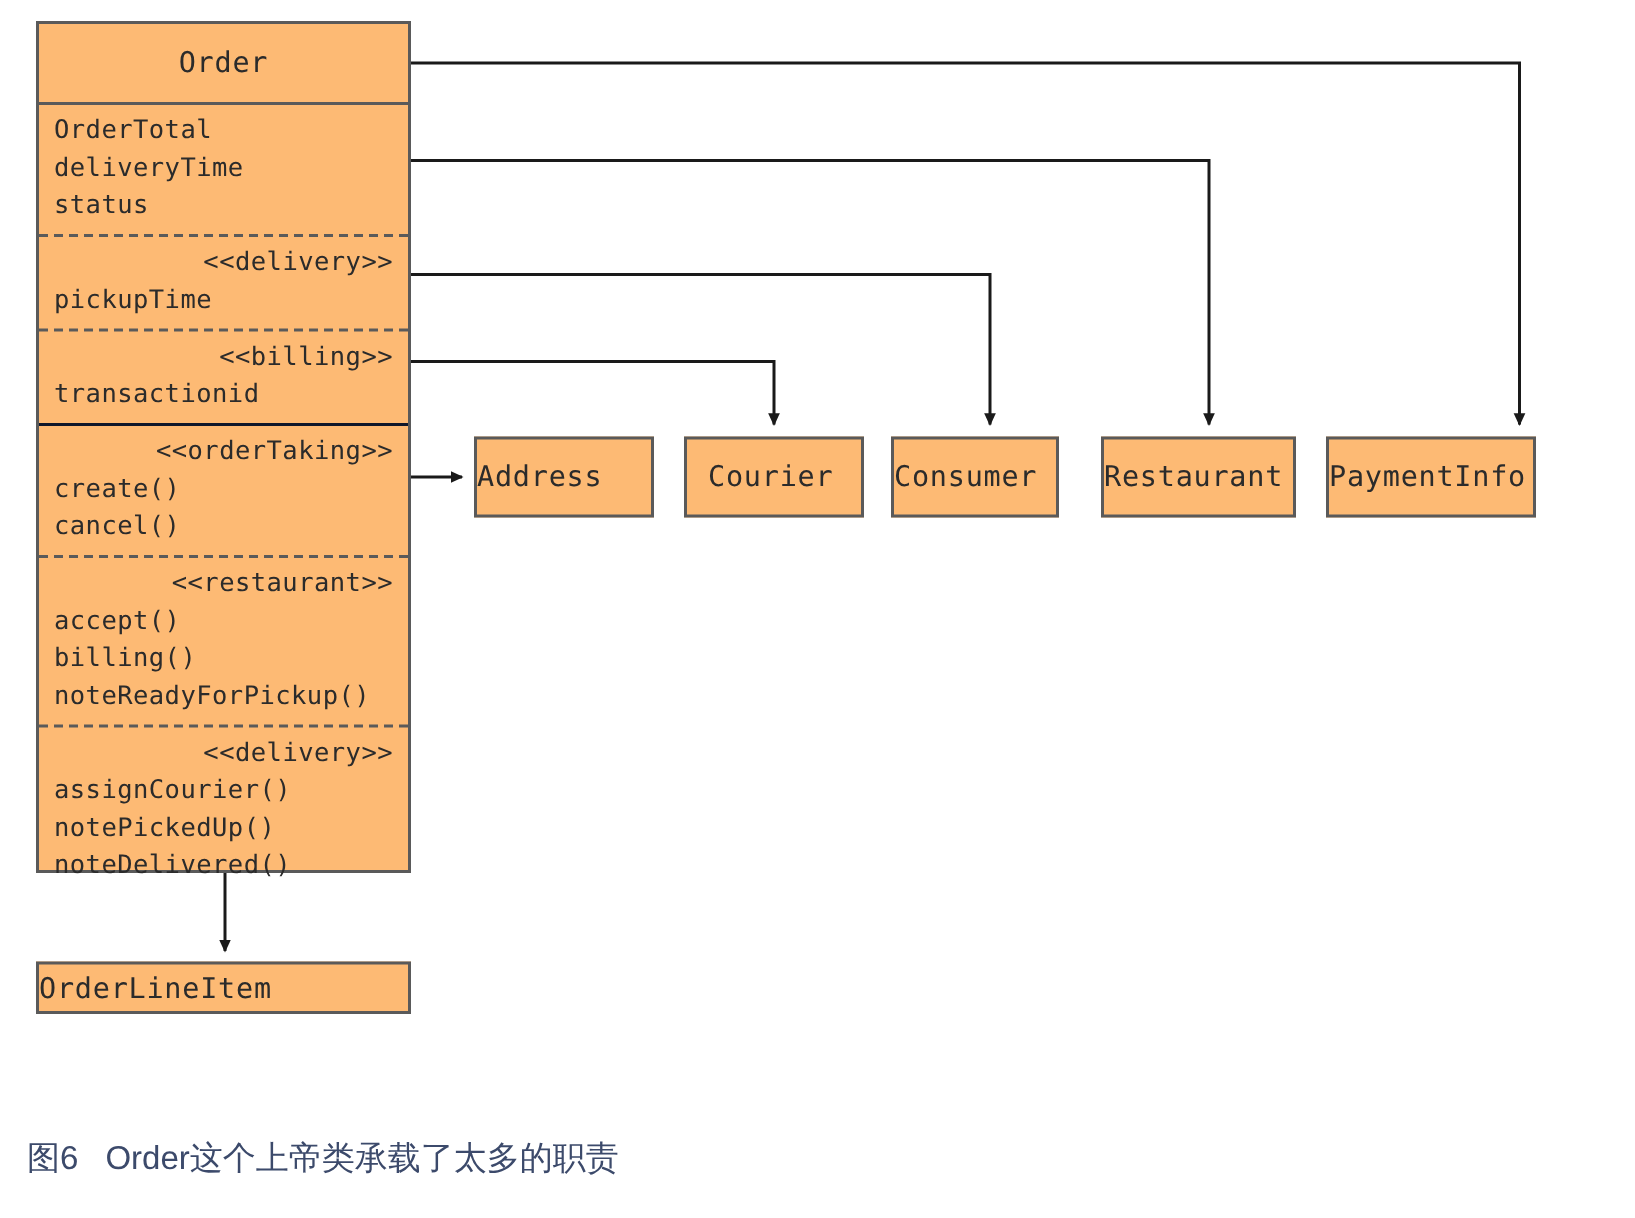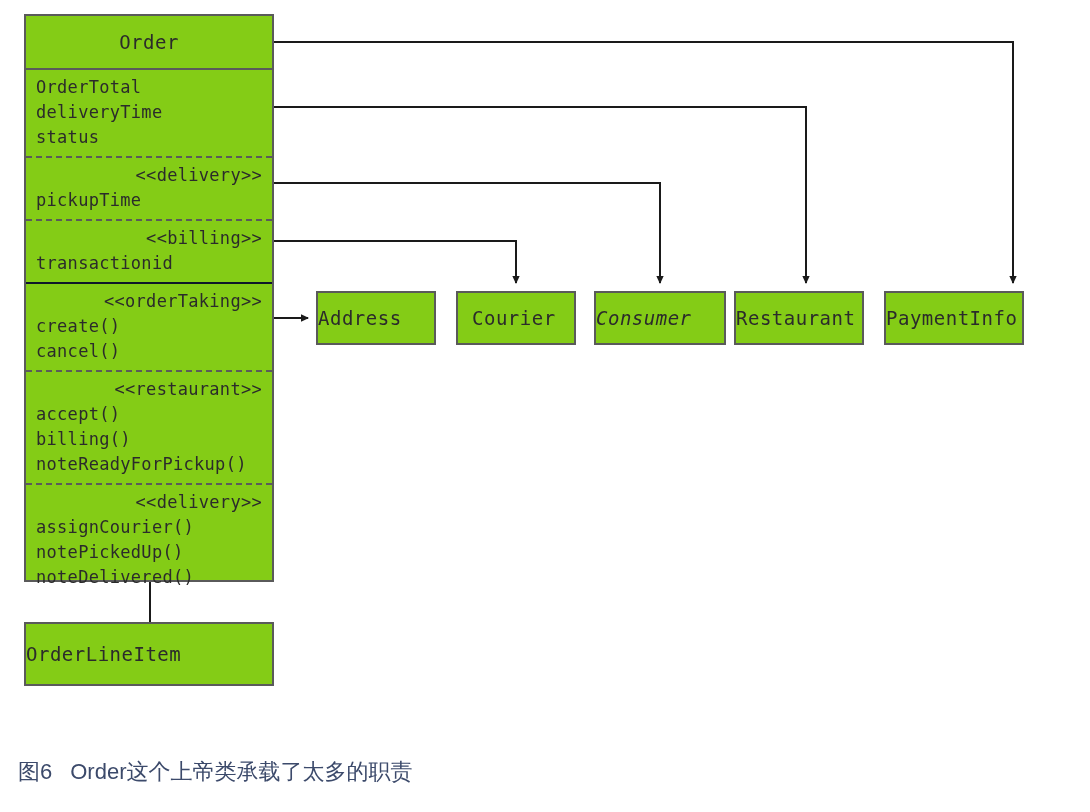--- a/index.html
+++ b/index.html
@@ -28,21 +28,21 @@
     left: 0; top: 0;
     width: 1090px;
     height: 812px;
     z-index: 1;
   }
 
   
   .uml-box {
     position: absolute;
     box-sizing: border-box;
-    background: #84cc16;
+    background: #fdba74;
     border: 2px solid #5a5a5a;
     z-index: 2;
   }
 
   .simple-box {
     display: flex;
     align-items: center;
     justify-content: flex-start;
   }
   .simple-box .box-title {
@@ -186,33 +186,33 @@
   </div>
 
   <div class="uml-box simple-box" style="left:316px; top:291px; width:120px; height:54px;">
     <span class="box-title">Address</span>
   </div>
 
   <div class="uml-box simple-box" style="left:456px; top:291px; width:120px; height:54px;padding-left:14px;">
     <span class="box-title">Courier</span>
   </div>
 
-  <div class="uml-box simple-box" style="left:594px; top:291px; width:132px; height:54px;font-style:italic;">
+  <div class="uml-box simple-box" style="left:594px; top:291px; width:112px; height:54px;">
     <span class="box-title">Consumer</span>
   </div>
 
   <div class="uml-box simple-box" style="left:734px; top:291px; width:130px; height:54px;">
     <span class="box-title">Restaurant</span>
   </div>
 
   <div class="uml-box simple-box" style="left:884px; top:291px; width:140px; height:54px;">
     <span class="box-title">PaymentInfo</span>
   </div>
 
-  <div class="uml-box simple-box" style="left:24px; top:622px; width:250px; height:64px;">
+  <div class="uml-box simple-box" style="left:24px; top:641px; width:250px; height:35px;">
     <span class="box-title">OrderLineItem</span>
   </div>
 
   <div id="caption">
     <span class="cap-num">图6</span><span>Order这个上帝类承载了太多的职责</span>
   </div>
 
 </div>
 
 </body></html>

